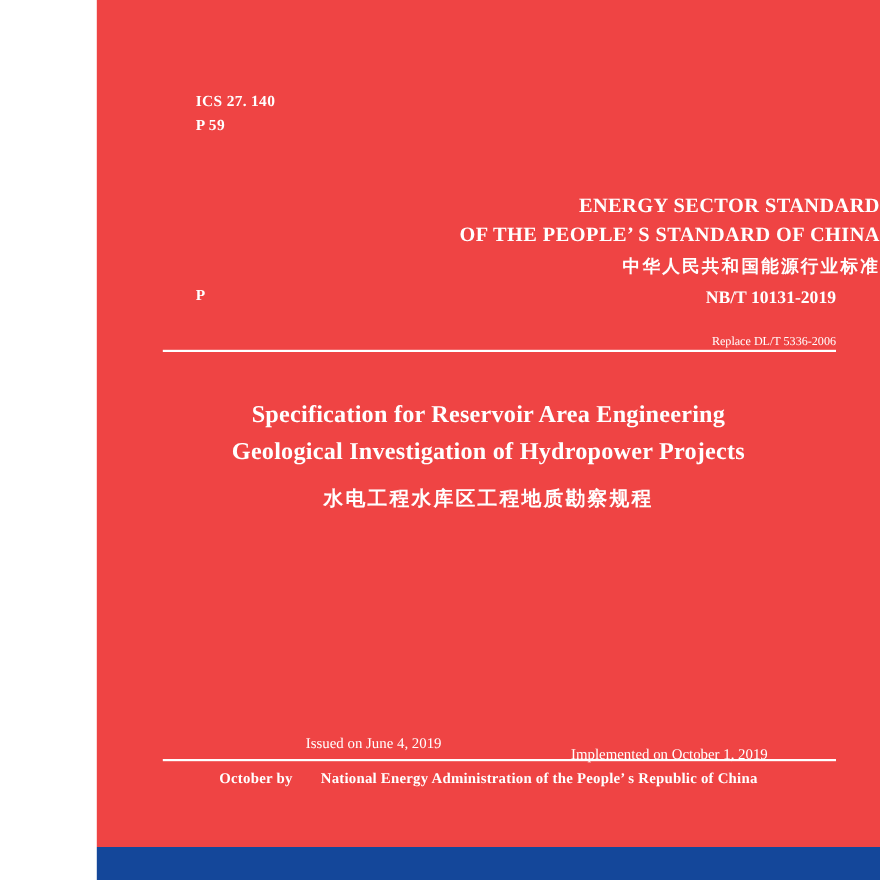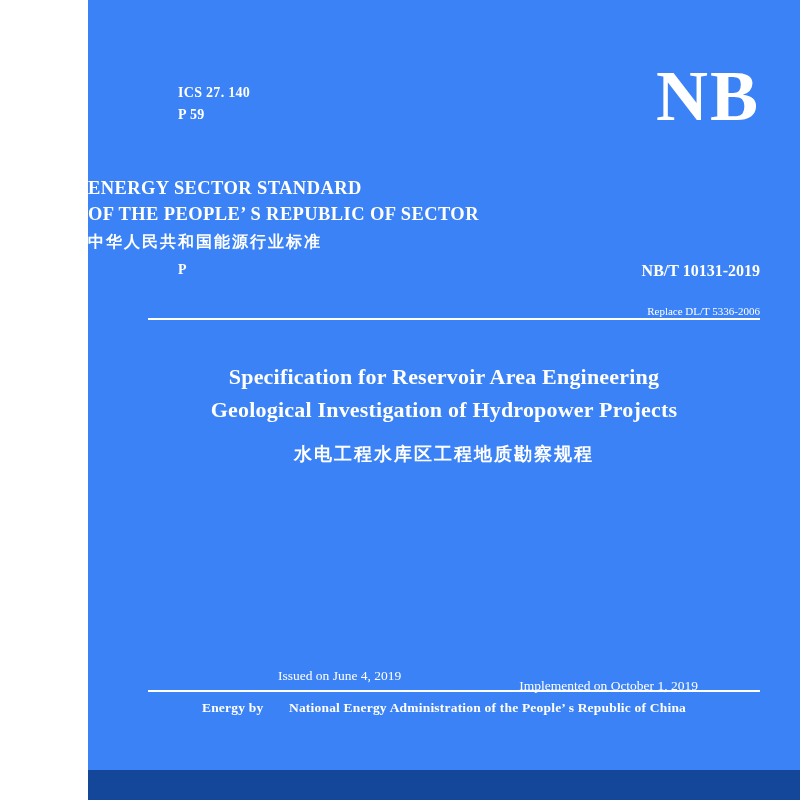--- a/index.html
+++ b/index.html
@@ -11,21 +11,21 @@
   }
   body {
     font-family: "Liberation Serif", serif;
   }
   .page {
     position: absolute;
     left: 88px;
     top: 0;
     width: 712px;
     height: 770px;
-    background: #3b82f6;
+    background: #ef4444;
     color: #ffffff;
     overflow: hidden;
   }
   .bottom-strip {
     position: absolute;
     left: 88px;
     top: 770px;
     width: 712px;
     height: 30px;
     background: #14479a;
@@ -59,24 +59,24 @@
     font-weight: bold;
     font-size: 72px;
     letter-spacing: 2px;
     line-height: 76px;
     color: #ffffff;
   }
 
   
   .heading {
     position: absolute;
-    left: 0;
+    left: 12px;
     right: 0;
     top: 175px;
-    text-align: left;
+    text-align: right;
   }
   .heading .ln1,
   .heading .ln2 {
     font-weight: bold;
     font-size: 18.5px;
     line-height: 26px;
     letter-spacing: 0.4px;
   }
   .heading .cn {
     font-family: "DejaVu Sans", sans-serif;
@@ -197,25 +197,24 @@
 <div class="left-white"></div>
 <div class="bottom-strip"></div>
 
 <div class="page">
 
   <div class="ics-block">
     <div>ICS 27. 140</div>
     <div>P 59</div>
   </div>
 
-  <div class="nb-logo">NB</div>
 
   <div class="heading">
     <div class="ln1">ENERGY SECTOR STANDARD</div>
-    <div class="ln2">OF THE PEOPLE’ S REPUBLIC OF SECTOR</div>
+    <div class="ln2">OF THE PEOPLE’ S STANDARD OF CHINA</div>
     <div class="cn">中华人民共和国能源行业标准</div>
   </div>
 
   <div class="code-row">
     <div class="p-mark">P</div>
     <div class="std-no">NB/T 10131-2019</div>
     <div class="replace">Replace DL/T 5336-2006</div>
   </div>
 
   <div class="rule rule-top"></div>
@@ -227,17 +226,17 @@
   </div>
 
   <div class="dates">
     <div class="issued-on">Issued on June 4, 2019</div>
     <div class="implemented-on">Implemented on October 1, 2019</div>
   </div>
 
   <div class="rule rule-bottom"></div>
 
   <div class="issued-by">
-    <span class="label">Energy by</span>
+    <span class="label">October by</span>
     <span>National Energy Administration of the People’ s Republic of China</span>
   </div>
 
 </div>
 
 </body></html>

